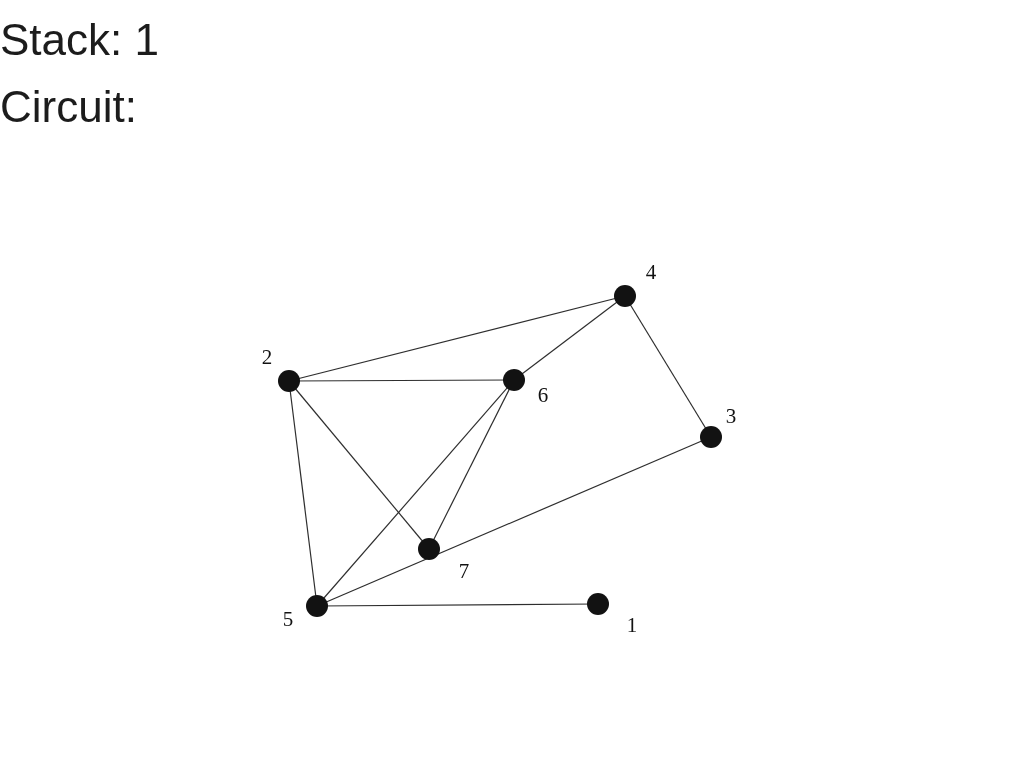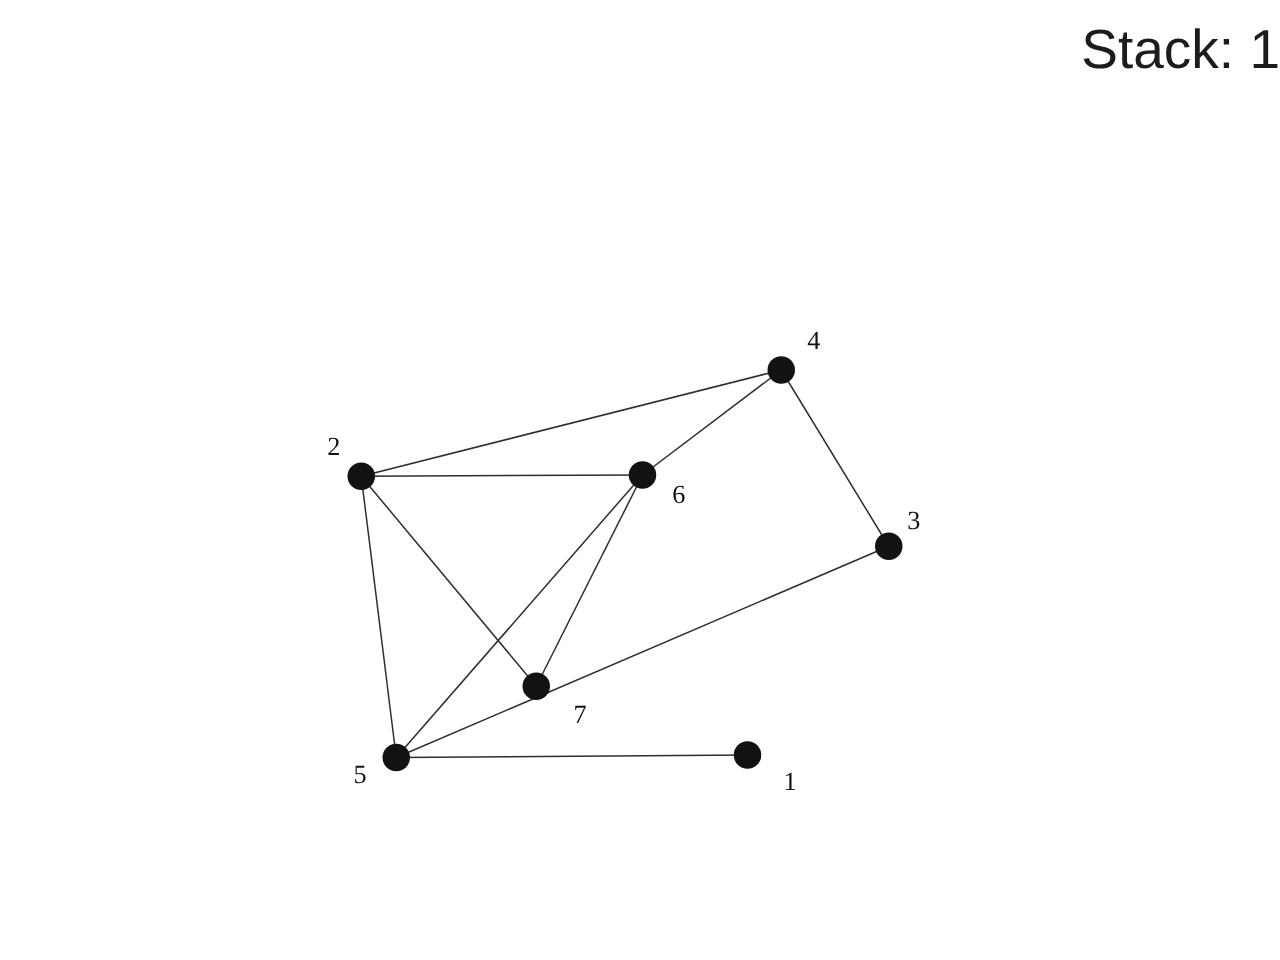--- a/index.html
+++ b/index.html
@@ -12,21 +12,21 @@
     height: 768px;
     position: relative;
     overflow: hidden;
     font-family: "Liberation Sans", sans-serif;
   }
   .header {
     position: absolute;
     top: 6px;
     left: 0;
     width: 100%;
-    text-align: right;
+    text-align: left;
     color: #1c1c1c;
   }
   .header .line {
     font-size: 44px;
     line-height: 67px;
     font-weight: 400;
   }
   #graph-svg {
     position: absolute;
     left: 0;
@@ -43,20 +43,21 @@
     font-family: "Liberation Serif", serif;
     font-size: 21px;
     fill: #121212;
   }
 </style>
 </head>
 <body>
 
 <div class="header">
   <div class="line">Stack: 1</div>
+  <div class="line">Circuit:</div>
 </div>
 
 <svg id="graph-svg" width="1024" height="768" viewBox="0 0 1024 768">
     <line x1="289" y1="381" x2="625" y2="296" class="edge" stroke="#2e2e2e"></line>
     <line x1="289" y1="381" x2="514" y2="380" class="edge" stroke="#2e2e2e"></line>
     <line x1="289" y1="381" x2="317" y2="606" class="edge" stroke="#2e2e2e"></line>
     <line x1="289" y1="381" x2="429" y2="549" class="edge" stroke="#2e2e2e"></line>
     <line x1="625" y1="296" x2="514" y2="380" class="edge" stroke="#2e2e2e"></line>
     <line x1="625" y1="296" x2="711" y2="437" class="edge" stroke="#2e2e2e"></line>
     <line x1="514" y1="380" x2="429" y2="549" class="edge" stroke="#2e2e2e"></line>

